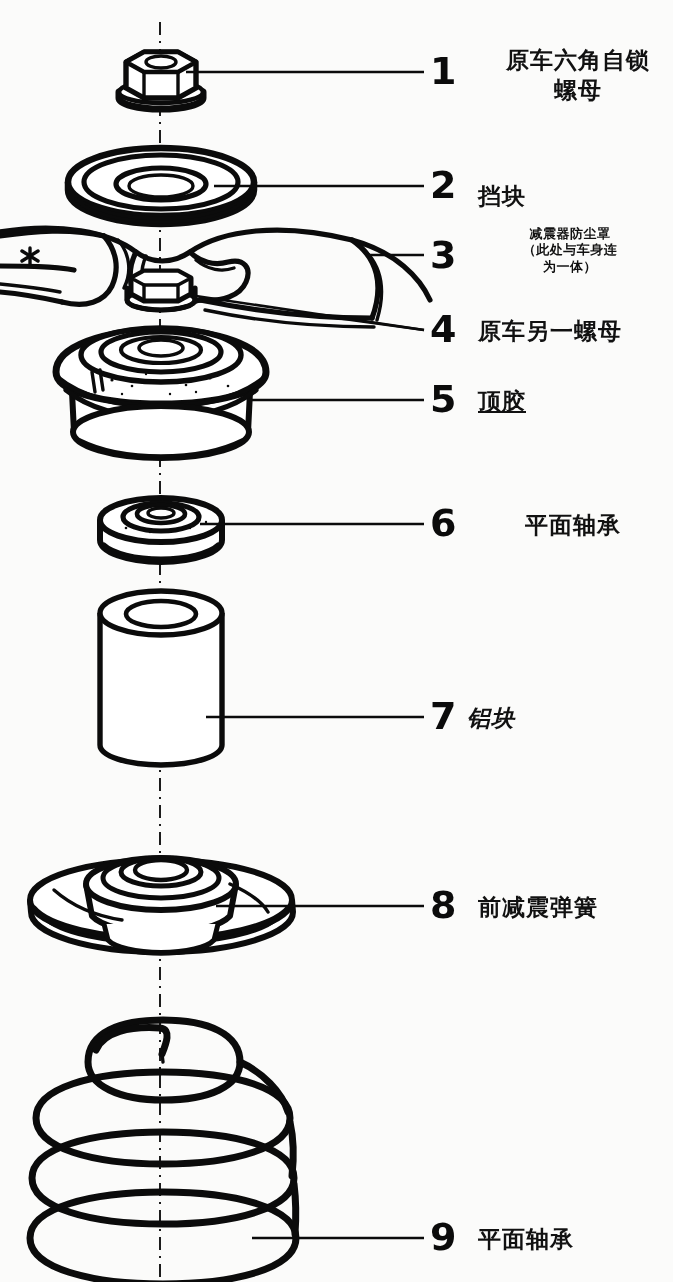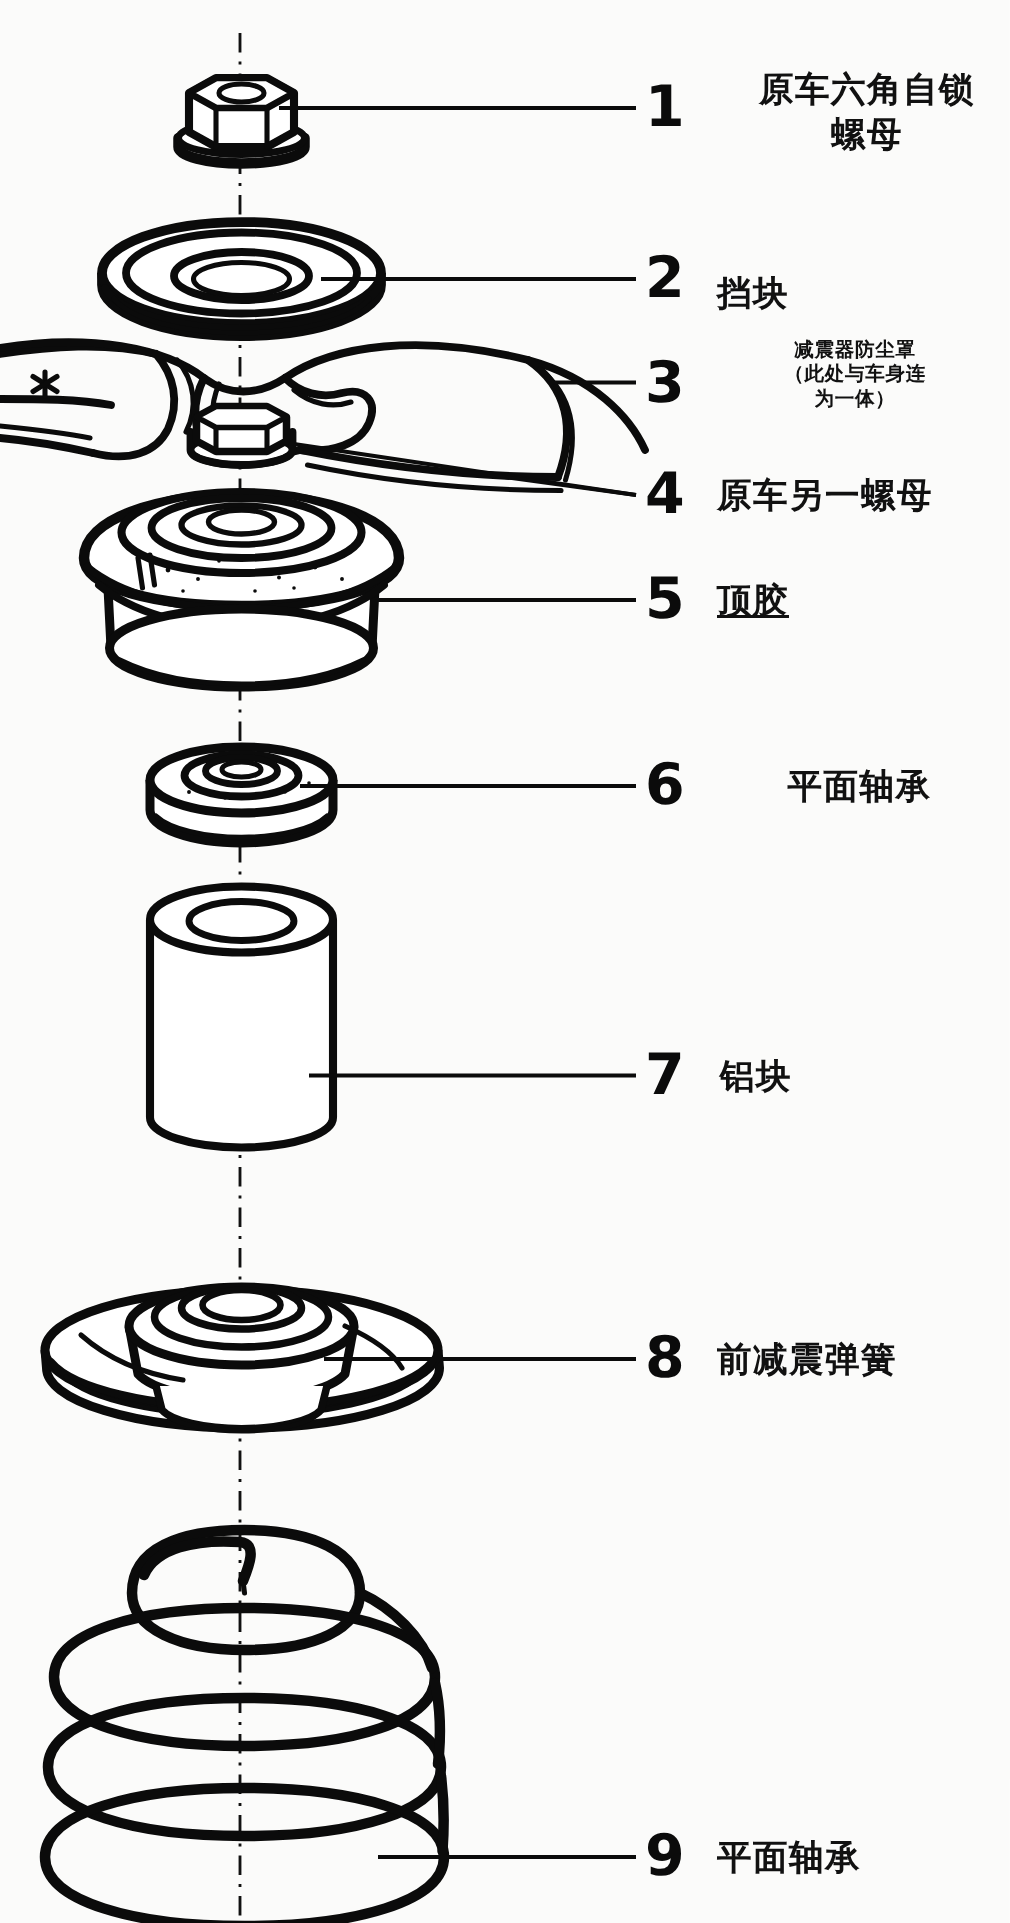--- a/index.html
+++ b/index.html
@@ -259,21 +259,21 @@
   <div class="lbl-num" style="left:430px;top:310px;">4</div>
   <div class="lbl lbl-text" style="left:478px;top:318px;text-align:center;">原车另一螺母</div>
 
   <div class="lbl-num" style="left:430px;top:380px;">5</div>
   <div class="lbl lbl-text" style="left:478px;top:388px;text-decoration:underline;">顶胶</div>
 
   <div class="lbl-num" style="left:430px;top:504px;">6</div>
   <div class="lbl lbl-text" style="left:478px;top:512px;margin-left:47px;">平面轴承</div>
 
   <div class="lbl-num" style="left:430px;top:697px;">7</div>
-  <div class="lbl lbl-text" style="left:480px;top:705px;">铝块</div>
+  <div class="lbl lbl-text" style="left:467px;top:705px;font-style:italic;">铝块</div>
 
   <div class="lbl-num" style="left:430px;top:886px;">8</div>
   <div class="lbl lbl-text" style="left:478px;top:894px;">前减震弹簧</div>
 
   <div class="lbl-num" style="left:430px;top:1218px;">9</div>
   <div class="lbl lbl-text" style="left:478px;top:1226px;">平面轴承</div>
 
 </div>
 
 </body></html>

